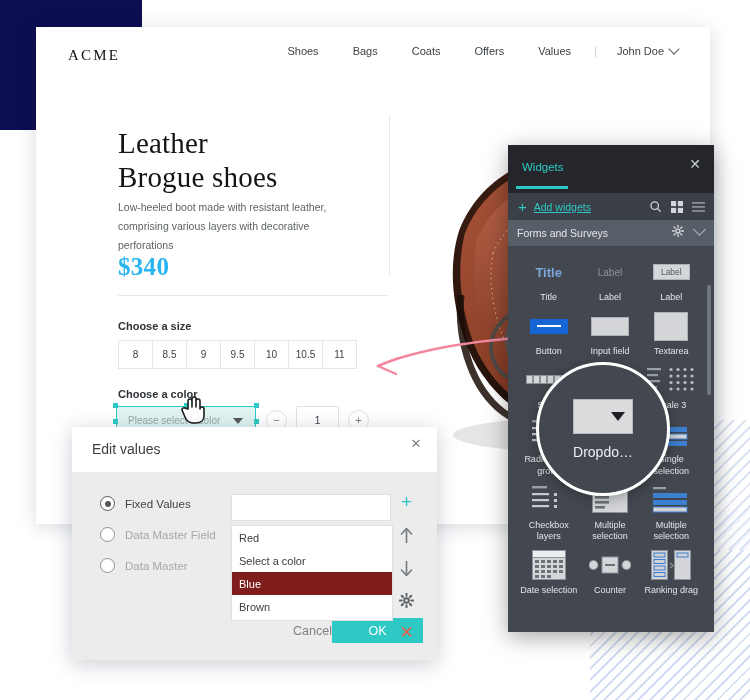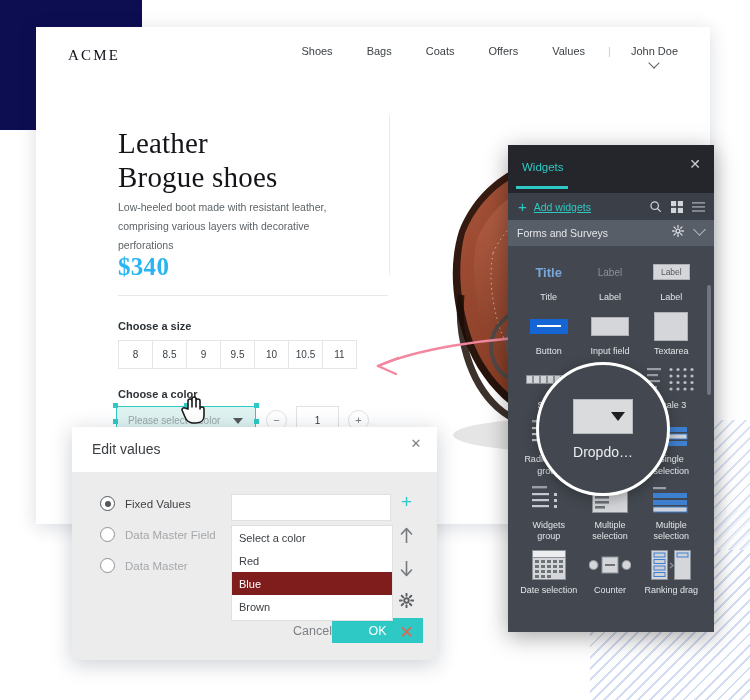--- a/index.html
+++ b/index.html
@@ -42,21 +42,21 @@
     font-family:"Liberation Serif", serif;
     font-size:15px;letter-spacing:2.2px;color:#11111b;
   }
   .navlinks{
     position:absolute;right:32px;top:18px;
     display:flex;align-items:flex-start;gap:0px;
     font-size:11px;color:#3c4145;
   }
   .navlinks a{color:#3c4145;text-decoration:none;padding:0 17px;white-space:nowrap;}
   .nav-sep{color:#c9ccd0;padding:0 6px;}
-  .nav-user{display:flex;align-items:center;gap:6px;padding-left:14px;font-size:11px;color:#3c4145;flex-direction:column;}
+  .nav-user{display:flex;align-items:center;gap:6px;padding-left:14px;font-size:11px;color:#3c4145;}
   .caret-dn{
     width:7px;height:7px;border-right:1.3px solid #5a6066;border-bottom:1.3px solid #5a6066;
     transform:rotate(45deg);margin-top:-4px;
   }
 
   .vline{position:absolute;left:353px;top:88px;width:1px;height:160px;background:#e9eaec;}
 
   .pd-title{
     position:absolute;left:82px;top:100px;width:260px;
     font-family:"Liberation Serif", serif;
@@ -574,21 +574,21 @@
                 <rect x="0" y="13" width="17" height="2.2"></rect>
                 <rect x="0" y="19" width="17" height="2.2"></rect>
             </g>
             <g fill="#c6cad0">
                 <rect x="22" y="7" width="3" height="3"></rect>
                 <rect x="22" y="13" width="3" height="3"></rect>
                 <rect x="22" y="19" width="3" height="3"></rect>
               </g>
           </svg>
         </div>
-        <div class="wlabel">Widgets group</div>
+        <div class="wlabel">Checkbox layers</div>
       </div>
 
       <div class="wcell">
         <div class="wicon">
           <svg width="36" height="26" viewBox="0 0 36 26">
             <rect x="0.5" y="0.5" width="35" height="25" fill="#d4d6d9" stroke="#8d9299" stroke-width="1"></rect>
             <g fill="#6e7378">
               <rect x="3" y="4" width="14" height="2.6"></rect>
                 <rect x="3" y="9" width="14" height="2.6"></rect>
               <rect x="3" y="14" width="14" height="2.6"></rect>
@@ -704,22 +704,22 @@
 
     <div class="dlg-btns">
       <button class="btn-cancel">Cancel</button>
       <button class="btn-ok">OK</button>
     </div>
   </div>
 
   <input class="inp-new" style="font-family: &quot;Liberation Sans&quot;, sans-serif; font-size: 11px; padding: 0px 6px; box-sizing: border-box;" value="">
 
   <div class="listbox">
+    <div class="litem">Red</div>
     <div class="litem">Select a color</div>
-    <div class="litem">Red</div>
     <div class="litem sel">Blue</div>
     <div class="litem">Brown</div>
   </div>
 
   <div class="side-icons">
     <span class="si-plus">+</span>
     <svg width="15" height="17" viewBox="0 0 15 17">
       <line x1="7.5" y1="16" x2="7.5" y2="2" stroke="#74797e" stroke-width="1.6"></line>
       <path d="M2.5 7 L7.5 1.5 L12.5 7" fill="none" stroke="#74797e" stroke-width="1.6" stroke-linecap="round" stroke-linejoin="round"></path>
     </svg>

